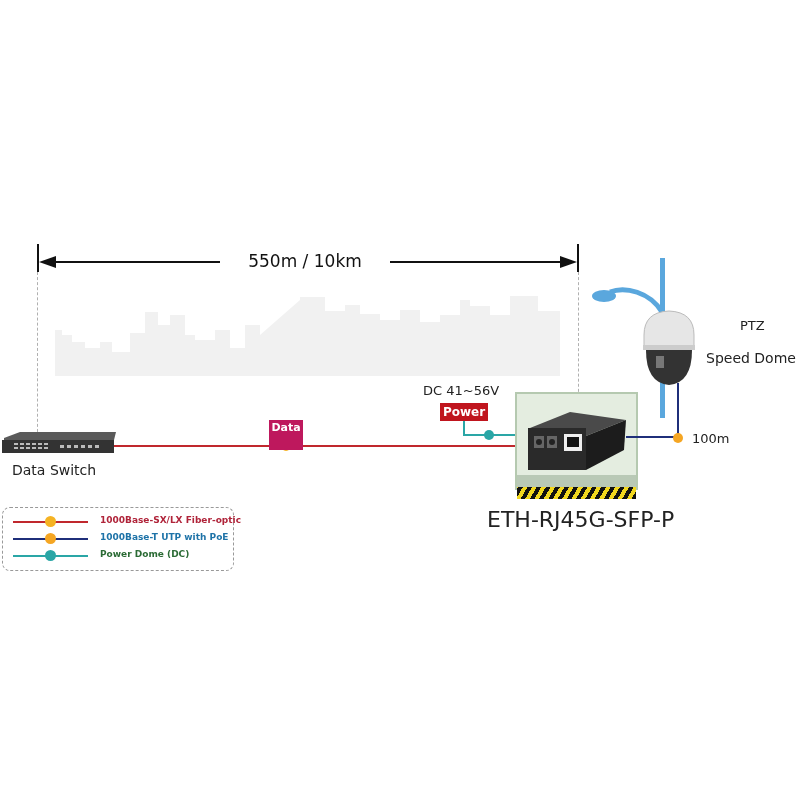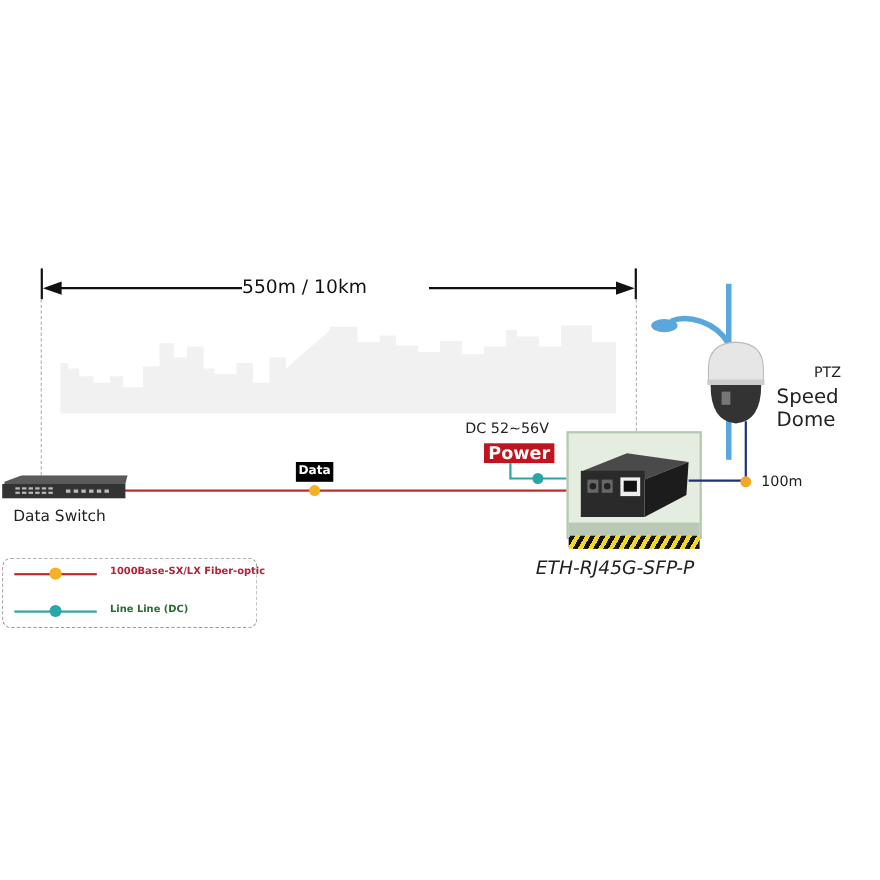--- a/index.html
+++ b/index.html
@@ -1,19 +1,19 @@
 <!DOCTYPE html>
 <html><head>
 <meta charset="utf-8">
 <style>
   html, body { margin: 0; padding: 0; }
   body { width: 800px; height: 800px; background: #ffffff; position: relative; overflow: hidden; font-family: "DejaVu Sans", sans-serif; }
   .abs { position: absolute; }
   .dash-v { position: absolute; border-left: 1px dashed #b0b0b0; width: 0; }
-  .dim-label { position: absolute; top: 251px; left: 220px; width: 170px; text-align: left; font-size: 17px; color: #111; background: #fff; }
+  .dim-label { position: absolute; top: 251px; left: 220px; width: 170px; text-align: center; font-size: 17px; color: #111; background: #fff; }
   .skyline { position: absolute; left: 0; top: 0; }
   .label { position: absolute; color: #222; font-family: "DejaVu Sans", sans-serif; }
   .badge { position: absolute; color: #fff; font-weight: bold; font-size: 11px; text-align: center; }
   .legend { position: absolute; left: 2px; top: 492px; width: 230px; height: 62px; border: 1px dashed #999; border-radius: 8px; margin-top: 15px; }
   .legend-row { position: absolute; left: 10px; height: 14px; width: 220px; }
   .legend-line { position: absolute; left: 0; top: 6px; width: 75px; height: 2px; }
   .legend-dot { position: absolute; left: 32px; top: 1px; width: 11px; height: 11px; border-radius: 50%; }
   .legend-text { position: absolute; left: 87px; top: 0px; font-size: 9px; font-weight: bold; white-space: nowrap; font-family: "DejaVu Sans", sans-serif; }
   .node-dot { position: absolute; width: 10px; height: 10px; border-radius: 50%; }
 </style>
@@ -32,21 +32,21 @@
   <polygon points="39,262 56,256 56,268" fill="#111"></polygon>
   <polygon points="577,262 560,256 560,268" fill="#111"></polygon>
 </svg>
 <div class="dim-label">550m / 10km</div>
 
 <div class="dash-v" style="left:37px; top:272px; height:165px;"></div>
 <div class="dash-v" style="left:578px; top:272px; height:130px;"></div>
 
 <div class="abs" style="left:110px; top:445px; width:418px; height:2px; background:#c0282d;"></div>
 <div class="node-dot" style="left:281px; top:441px; background:#f5b323;"></div>
-<div class="badge" style="left:269px; top:420px; width:34px; height:18px; line-height:15px; background:#000000;">Data</div>
+<div class="badge" style="left:269px; top:420px; width:34px; height:30px; line-height:15px; background:#be185d;">Data</div>
 
 <svg class="abs" style="left:0; top:432px;" width="118" height="24">
   <polygon points="4,6 20,0 116,0 114,8 4,12" fill="#5a5a5a"></polygon>
   <rect x="2" y="8" width="112" height="13" fill="#333"></rect>
   <g fill="#bbb">
     <rect x="14" y="11" width="4" height="2"></rect>
       <rect x="20" y="11" width="4" height="2"></rect>
       <rect x="26" y="11" width="4" height="2"></rect>
     <rect x="32" y="11" width="4" height="2"></rect>
       <rect x="38" y="11" width="4" height="2"></rect>
@@ -60,66 +60,71 @@
     <rect x="60" y="13" width="4" height="3"></rect>
       <rect x="67" y="13" width="4" height="3"></rect>
       <rect x="74" y="13" width="4" height="3"></rect>
     <rect x="81" y="13" width="4" height="3"></rect>
       <rect x="88" y="13" width="4" height="3"></rect>
       <rect x="95" y="13" width="4" height="3"></rect>
   </g>
 </svg>
 <div class="label" style="left:12px; top:462px; font-size:14px;">Data Switch</div>
 
-<div class="label" style="left:423px; top:383px; font-size:13px;">DC 52~56V</div>
-<div class="badge" style="left:440px; top:403px; width:64px; height:18px; line-height:18px; font-size:16px; background:#c0151e;">Power</div>
+<div class="label" style="left:423px; top:383px; font-size:13px;">DC 41~56V</div>
+<div class="badge" style="left:440px; top:403px; width:48px; height:18px; line-height:18px; font-size:12px; background:#c0151e;">Power</div>
 <svg class="abs" style="left:0; top:0;" width="800" height="800">
   <polyline points="464,421 464,435 528,435" fill="none" stroke="#2aa6a6" stroke-width="2"></polyline>
 </svg>
 <div class="node-dot" style="left:484px; top:430px; background:#2aa6a6;"></div>
 
 <div class="abs" style="left:515px; top:392px; width:123px; height:98px; background:#e4ede0; border:2px solid #b5c9b0; box-sizing:border-box;"></div>
 <div class="abs" style="left:517px; top:475px; width:119px; height:12px; background:#b9c9b6;"></div>
 <div class="abs" style="left:517px; top:487px; width:119px; height:12px; background:repeating-linear-gradient(-60deg,#111 0 4px,#f2d81e 4px 8px);"></div>
 
 <svg class="abs" style="left:526px; top:410px;" width="102" height="62">
   <polygon points="4,18 44,2 100,10 60,26" fill="#4a4a4a"></polygon>
   <polygon points="60,26 100,10 98,40 60,60" fill="#1c1c1c"></polygon>
   <rect x="2" y="18" width="58" height="42" fill="#2a2a2a"></rect>
   <rect x="8" y="26" width="10" height="12" fill="#666"></rect>
     <circle cx="13" cy="32" r="3" fill="#222"></circle>
   <rect x="21" y="26" width="10" height="12" fill="#666"></rect>
     <circle cx="26" cy="32" r="3" fill="#222"></circle>
   <rect x="38" y="24" width="18" height="17" fill="#eee"></rect>
   <rect x="41" y="27" width="12" height="10" fill="#111"></rect>
 </svg>
-<div class="label" style="left:487px; top:507px; font-size:17px;font-style:italic;">ETH-RJ45G-SFP-P</div>
+<div class="label" style="left:487px; top:507px; font-size:22px;">ETH-RJ45G-SFP-P</div>
 
 <svg class="abs" style="left:0; top:0;" width="800" height="800">
   <polyline points="626,437 678,437 678,383" fill="none" stroke="#1f2f7a" stroke-width="2"></polyline>
 </svg>
 <div class="node-dot" style="left:673px; top:433px; background:#f5a623;"></div>
 <div class="label" style="left:692px; top:431px; font-size:13px;text-align:right;">100m</div>
 
 <svg class="abs" style="left:0; top:0;" width="800" height="800">
   <rect x="660" y="258" width="5" height="160" fill="#5aa7dd"></rect>
   <path d="M662,312 C650,292 625,286 610,292" fill="none" stroke="#5aa7dd" stroke-width="5"></path>
   <ellipse cx="604" cy="296" rx="12" ry="6" fill="#5aa7dd"></ellipse>
   <path d="M644,335 Q644,312 669,311 Q694,312 694,335 L694,347 L644,347 Z" fill="#e6e6e6" stroke="#bbb"></path>
   <rect x="643" y="345" width="52" height="5" fill="#ccc"></rect>
   <path d="M646,350 L692,350 Q692,383 669,385 Q646,383 646,350 Z" fill="#333"></path>
   <rect x="656" y="356" width="8" height="12" fill="#777"></rect>
 </svg>
-<div class="label" style="left:740px; top:332px; font-size:13px;">PTZ</div>
-<div class="label" style="left:706px; top:350px; font-size:18px;">Speed Dome</div>
+<div class="label" style="left:740px; top:318px; font-size:13px;">PTZ</div>
+<div class="label" style="left:706px; top:350px; font-size:14px;">Speed Dome</div>
 
 <div class="legend">
   <div class="legend-row" style="top:7px;">
     <div class="legend-line" style="background:#c0282d;"></div>
     <div class="legend-dot" style="background:#f5b323;"></div>
     <div class="legend-text" style="color:#b0243a;">1000Base-SX/LX Fiber-optic</div>
   </div>
+  <div class="legend-row" style="top:24px;">
+    <div class="legend-line" style="background:#1f2f7a;"></div>
+    <div class="legend-dot" style="background:#f5a623;"></div>
+    <div class="legend-text" style="color:#1e73a8;">1000Base-T UTP with PoE</div>
+  </div>
   <div class="legend-row" style="top:41px;">
     <div class="legend-line" style="background:#2aa6a6;"></div>
     <div class="legend-dot" style="background:#2aa6a6;"></div>
-    <div class="legend-text" style="color:#2b6b35;">Line Line (DC)</div>
+    <div class="legend-text" style="color:#2b6b35;">Power Dome (DC)</div>
   </div>
 </div>
 
 </body></html>

